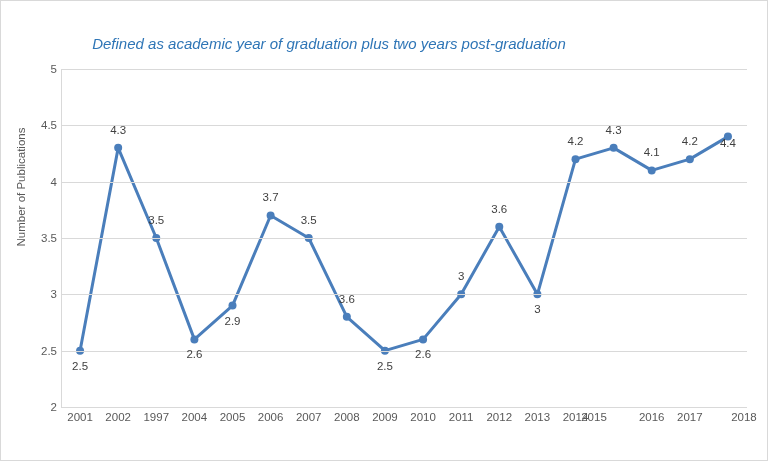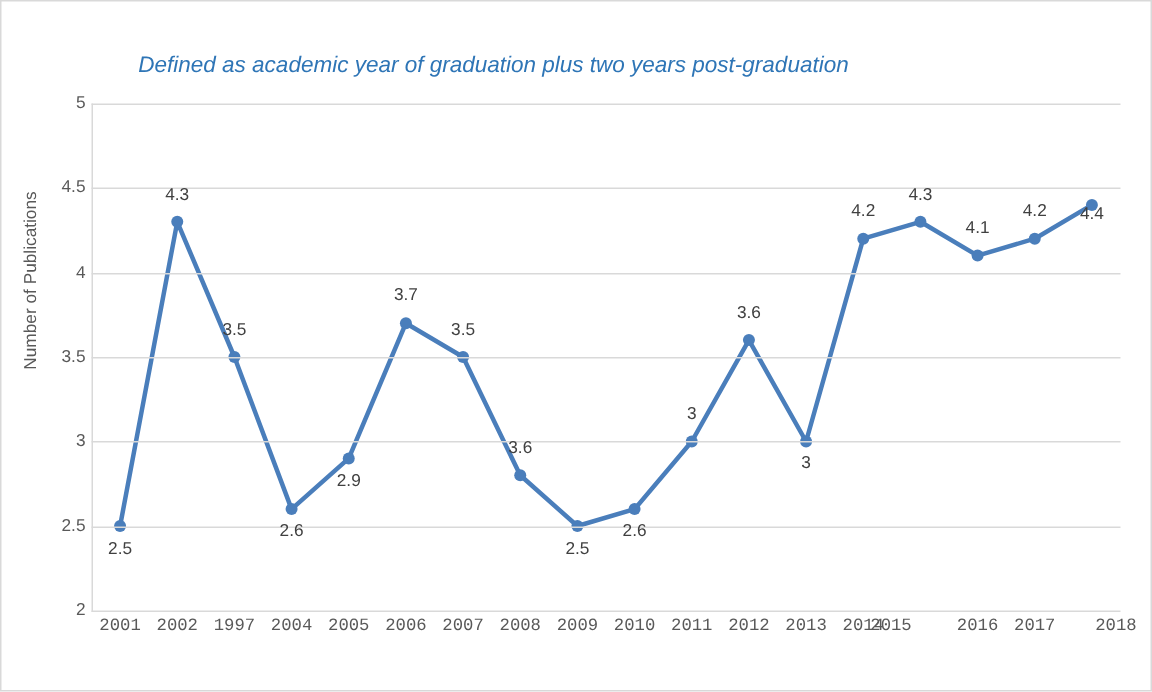--- a/index.html
+++ b/index.html
@@ -94,21 +94,21 @@
     height: 18px;
   }
   .x-tick-label {
     position: absolute;
     top: 0;
     font-size: 11.5px;
     color: #595959;
     text-align: right;
     transform: translateX(-50%);
     white-space: nowrap;
-    font-family: Liberation Mono, monospace;
+    font-family: Liberation Sans, sans-serif;
   }
   #x-axis-title {
     position: absolute;
     left: 0;
     top: 433px;
     width: 768px;
     text-align: center;
     font-size: 11.5px;
     color: #595959;
     font-family: "Liberation Sans", sans-serif;

